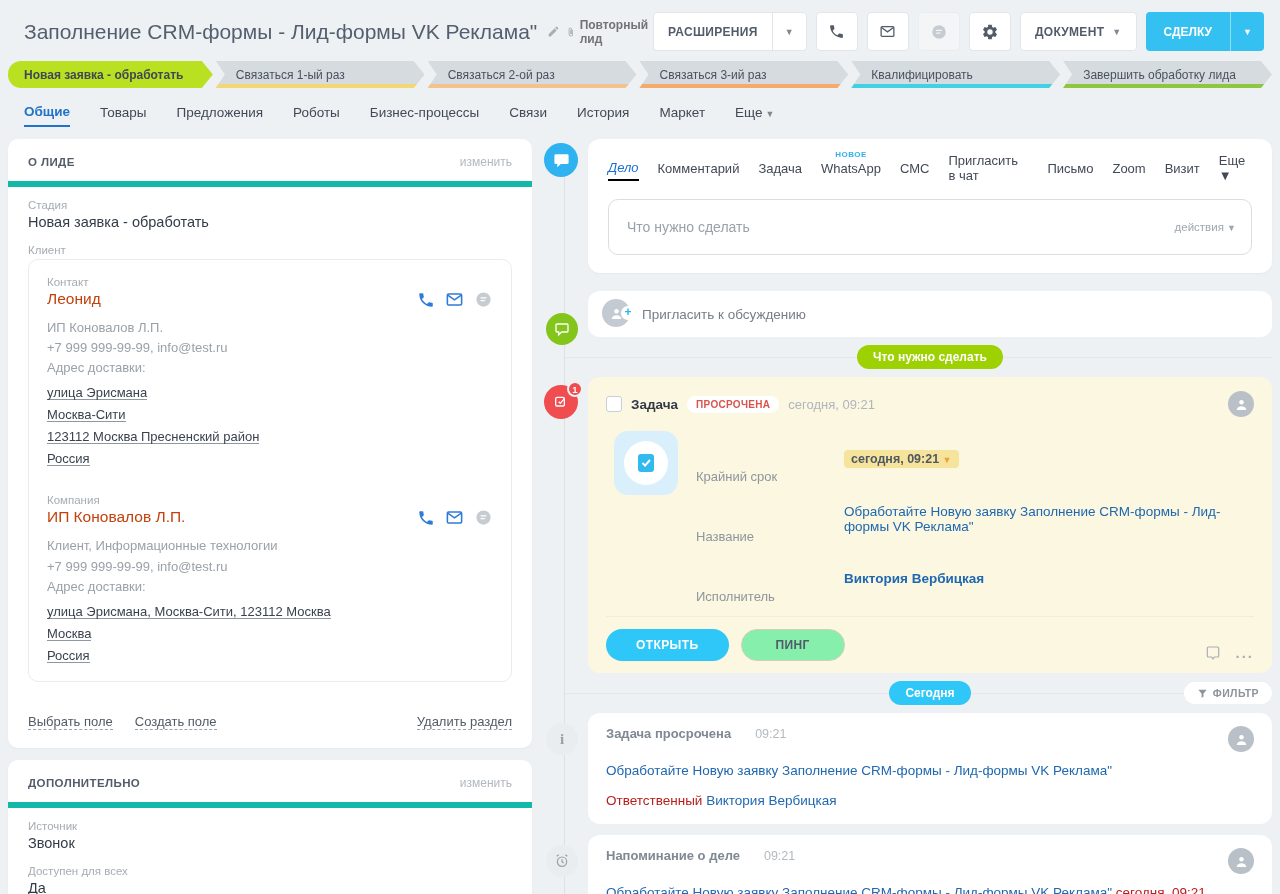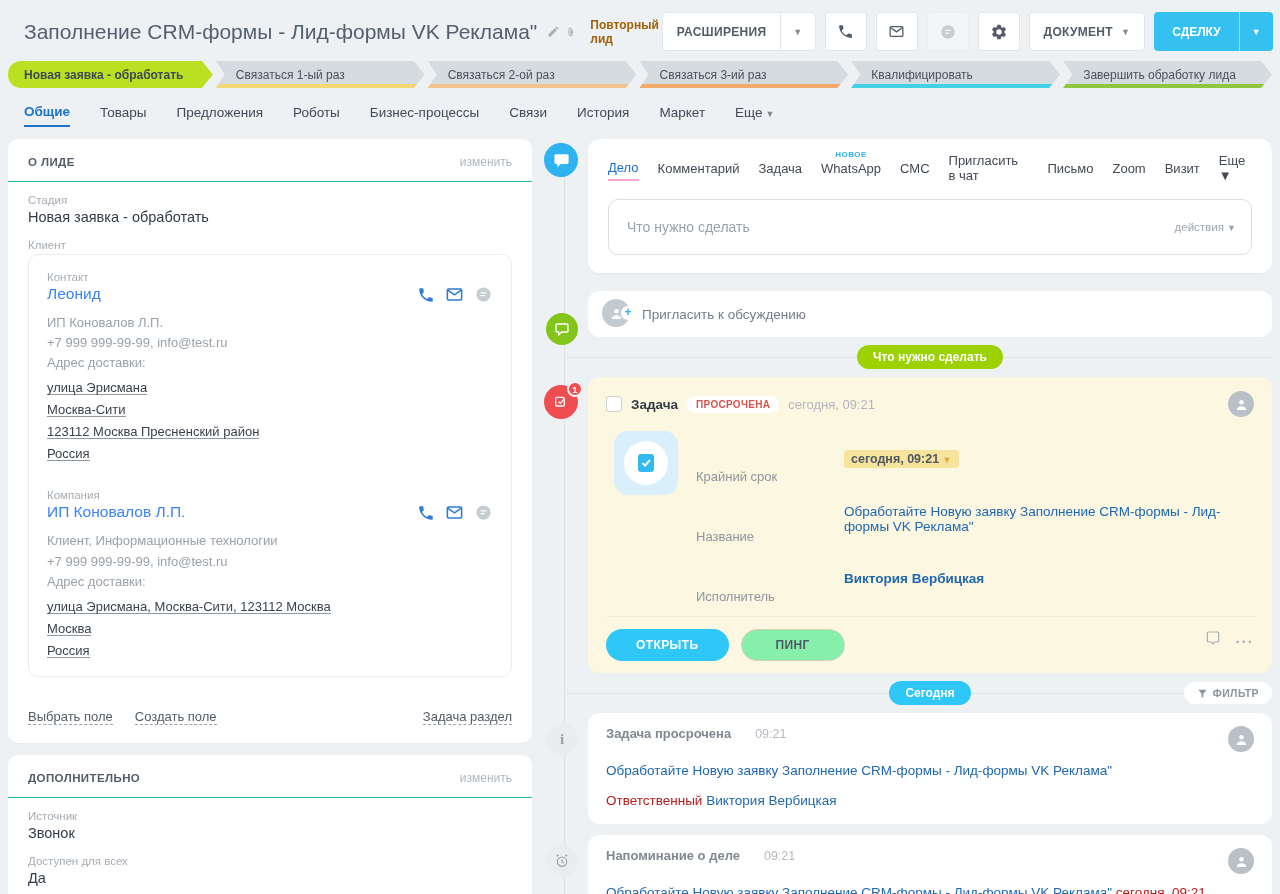--- a/index.html
+++ b/index.html
@@ -4,21 +4,21 @@
 <style>
   * { margin:0; padding:0; box-sizing:border-box; }
   html,body { width:1280px; height:894px; overflow:hidden; }
   body { background:#edf1f4; font-family:"Liberation Sans", sans-serif; color:#424956; }
   svg { display:block; }
 
   
   .header { display:flex; align-items:center; padding:12px 16px 10px 24px; }
   .title { font-size:21px; color:#545f6e; font-weight:400; white-space:nowrap; }
   .title-edit { margin:0 6px 0 10px; color:#a8aeb5; }
-  .repeat-lead { display:flex; align-items:center; gap:15px; font-size:12px; color:#a16207; font-weight:bold; }
+  .repeat-lead { display:flex; align-items:center; gap:4px; font-size:12px; color:#737373; font-weight:bold; }
   .header-right { margin-left:auto; display:flex; align-items:center; gap:9px; }
   .btn-white { background:#fff; border:1px solid #e2e6ea; border-radius:4px; height:39px; display:flex; align-items:center; font-size:12px; font-weight:bold; color:#525c69; letter-spacing:.3px; cursor:pointer; }
   .btn-ext { padding:0; }
   .btn-ext .lbl { padding:0 14px; }
   .btn-ext .split { width:1px; align-self:stretch; background:#e2e6ea; }
   .caret { font-size:9px; color:#7f8893; padding:0 12px; }
   .icon-btn { width:42px; justify-content:center; }
   .icon-btn.disabled { background:#f3f5f7; border-color:#e9edf0; }
   .btn-doc { padding:0 14px; gap:8px; }
   .btn-deal { background:#34c1f1; border:none; border-radius:4px; height:39px; display:flex; align-items:center; color:#fff; font-size:12px; font-weight:bold; cursor:pointer; }
@@ -36,31 +36,31 @@
   .tabs { display:flex; align-items:center; gap:30px; padding:16px 24px 12px 24px; }
   .tab { font-size:13.5px; color:#424956; cursor:pointer; padding-bottom:6px; }
   .tab.active { color:#2073c8; font-weight:bold; border-bottom:2px solid #2073c8; }
   .tab.more { color:#424956; }
   .tab .c { font-size:9px; color:#7f8893; margin-left:3px; }
 
   
   .content { display:flex; padding:0 8px; gap:12px; align-items:flex-start; }
   .left-col { width:524px; flex-shrink:0; display:flex; flex-direction:column; gap:12px; }
   .card { background:#fff; border-radius:10px; box-shadow:0 1px 2px rgba(50,60,80,.04); }
-  .sec-head { display:flex; align-items:center; justify-content:space-between; padding:16px 20px 12px 20px; border-bottom:1px solid #14b8a6; }
+  .sec-head { display:flex; align-items:center; justify-content:space-between; padding:16px 20px 12px 20px; border-bottom:6px solid #14b8a6; }
   .sec-title { font-size:11.5px; font-weight:bold; color:#535c69; letter-spacing:.4px; }
   .sec-edit { font-size:12px; color:#b2b8bf; cursor:pointer; }
   .sec-body { padding:12px 20px 18px 20px; }
   .fld-label { font-size:11.5px; color:#a6acb3; margin-bottom:3px; }
   .fld-value { font-size:14.5px; color:#333b48; margin-bottom:14px; }
   .client-box { border:1px solid #e9ecef; border-radius:10px; padding:16px 18px; margin-top:2px; }
   .person { position:relative; padding-bottom:14px; }
   .person + .person { padding-top:14px; }
   .p-label { font-size:11.5px; color:#a6acb3; }
-  .p-name { font-size:15.5px; color:#3b82f6; margin:2px 0 10px 0; }
+  .p-name { font-size:15.5px; color:#c2410c; margin:2px 0 10px 0; }
   .p-icons { position:absolute; top:14px; right:0; display:flex; gap:10px; align-items:center; }
   .p-gray { font-size:13px; color:#9aa1a9; line-height:1.55; }
   .p-link { font-size:13px; color:#3a424e; line-height:1.0; border-bottom:1px solid #8f979f; display:inline-block; margin-top:8px; cursor:pointer; }
   .p-links { display:flex; flex-direction:column; align-items:flex-start; }
   .foot-links { display:flex; padding:14px 20px 18px 20px; font-size:13px; }
   .dash-link { color:#525b66; border-bottom:1px dashed #9ba2aa; cursor:pointer; margin-right:22px; }
   .dash-link.right { margin-left:auto; margin-right:0; }
 
   
   .right-col { flex:1; position:relative; padding-left:44px; min-width:0; }
@@ -70,21 +70,21 @@
   .rail-ico.small { width:32px; height:32px; left:-42px; }
   .rail-blue { background:#2fb2f0; }
   .rail-green { background:#84c51c; }
   .rail-red { background:#ef4d50; }
   .rail-gray { background:#e9edf0; }
   .badge-1 { position:absolute; top:-4px; right:-5px; min-width:16px; height:16px; border-radius:9px; background:#ef4d50; border:2px solid #edf1f4; color:#fff; font-size:9.5px; font-weight:bold; display:flex; align-items:center; justify-content:center; padding:0 3px; }
 
   .composer { border-radius:12px; padding:14px 20px 18px 20px; }
   .ctabs { display:flex; align-items:center; gap:19px; padding-bottom:12px; }
   .ctab { font-size:13px; color:#424956; cursor:pointer; position:relative; padding-bottom:4px; }
-  .ctab.active { color:#1a6fd4; border-bottom:2px solid #f9a8d4; }
+  .ctab.active { color:#1a6fd4; border-bottom:2px solid #000000;font-style:italic; }
   .ctab .new { position:absolute; top:-11px; left:50%; transform:translateX(-50%); font-size:8px; font-weight:bold; color:#2fb2f0; letter-spacing:.5px; }
   .ctab.more { margin-left:auto; color:#424956; }
   .cinput { position:relative; }
   .cinput input { width:100%; height:56px; border:1px solid #d9dee3; border-radius:10px; padding:0 110px 0 18px; font-size:14px; color:#333; font-family:"Liberation Sans",sans-serif; outline:none; background:#fff; }
   .cinput input::placeholder { color:#9aa1a9; }
   .actions-lnk { position:absolute; right:16px; top:50%; transform:translateY(-50%); font-size:11.5px; color:#a0a6ad; cursor:pointer; }
   .actions-lnk .c { font-size:9px; }
 
   .invite-row { margin-top:18px; background:#fff; border-radius:12px; padding:8px 14px; display:flex; align-items:center; gap:10px; cursor:pointer; }
   .invite-av { position:relative; width:30px; height:30px; }
@@ -112,21 +112,21 @@
   .task-body { display:flex; gap:18px; margin:14px 0 0 8px; }
   .task-tile { width:64px; height:64px; border-radius:14px; background:#d9f0fc; display:flex; align-items:center; justify-content:center; flex-shrink:0; }
   .task-tile .circ { width:44px; height:44px; border-radius:50%; background:#fff; display:flex; align-items:center; justify-content:center; }
   .task-rows { flex:1; padding-top:2px; }
   .task-row { display:flex; align-items:center; margin-bottom:9px; }
   .t-label { width:148px; font-size:13px; color:#8e959d; flex-shrink:0;margin-top:36px; }
   .chip-deadline { background:#f6e49c; border-radius:4px; padding:2px 7px; font-size:12.5px; font-weight:bold; color:#4f5863; }
   .chip-deadline .c { color:#e8a33d; font-size:9px; }
   .t-link { font-size:13.5px; color:#2068b0; cursor:pointer; }
   .t-link.bold { font-weight:bold; }
-  .task-foot { display:flex; align-items:flex-start; margin-top:10px; padding-top:12px; border-top:1px solid rgba(84,92,105,.06); }
+  .task-foot { display:flex; align-items:flex-end; margin-top:10px; padding-top:12px; border-top:1px solid rgba(84,92,105,.06); }
   .btn-open { background:#2fc7f7; color:#fff; font-size:12px; font-weight:bold; border:none; border-radius:18px; padding:9px 30px; letter-spacing:.4px; cursor:pointer; font-family:"Liberation Sans",sans-serif; }
   .btn-ping { background:#86efac; color:#525c69; font-size:12px; font-weight:bold; border:1px solid #d4d0b8; border-radius:18px; padding:8px 34px; margin-left:12px; letter-spacing:.4px; cursor:pointer; font-family:"Liberation Sans",sans-serif; }
   .task-foot-right { margin-left:auto; display:flex; align-items:center; gap:14px; color:#a9a globe;}
   .dots { color:#a9aeb4; font-size:15px; letter-spacing:2px; font-weight:bold; cursor:pointer; }
 
   .entry { background:#fff; border-radius:12px; padding:13px 18px 14px 18px; margin-bottom:11px; }
   .e-head { display:flex; align-items:baseline; gap:24px; }
   .e-title { font-size:13px; font-weight:bold; color:#7f8893; }
   .e-time { font-size:12.5px; color:#b4bac0; }
   .e-ava { margin-left:auto; align-self:flex-start; }
@@ -299,21 +299,21 @@
               <span class="p-link">улица Эрисмана, Москва-Сити, 123112 Москва</span>
               <span class="p-link">Москва</span>
               <span class="p-link">Россия</span>
             </div>
           </div>
         </div>
       </div>
       <div class="foot-links">
         <span class="dash-link">Выбрать поле</span>
         <span class="dash-link">Создать поле</span>
-        <span class="dash-link right">Задача раздел</span>
+        <span class="dash-link right">Удалить раздел</span>
       </div>
     </div>
 
     <div class="card">
       <div class="sec-head">
         <span class="sec-title">ДОПОЛНИТЕЛЬНО</span>
         <span class="sec-edit">изменить</span>
       </div>
       <div class="sec-body">
         <div class="fld-label">Источник</div>

